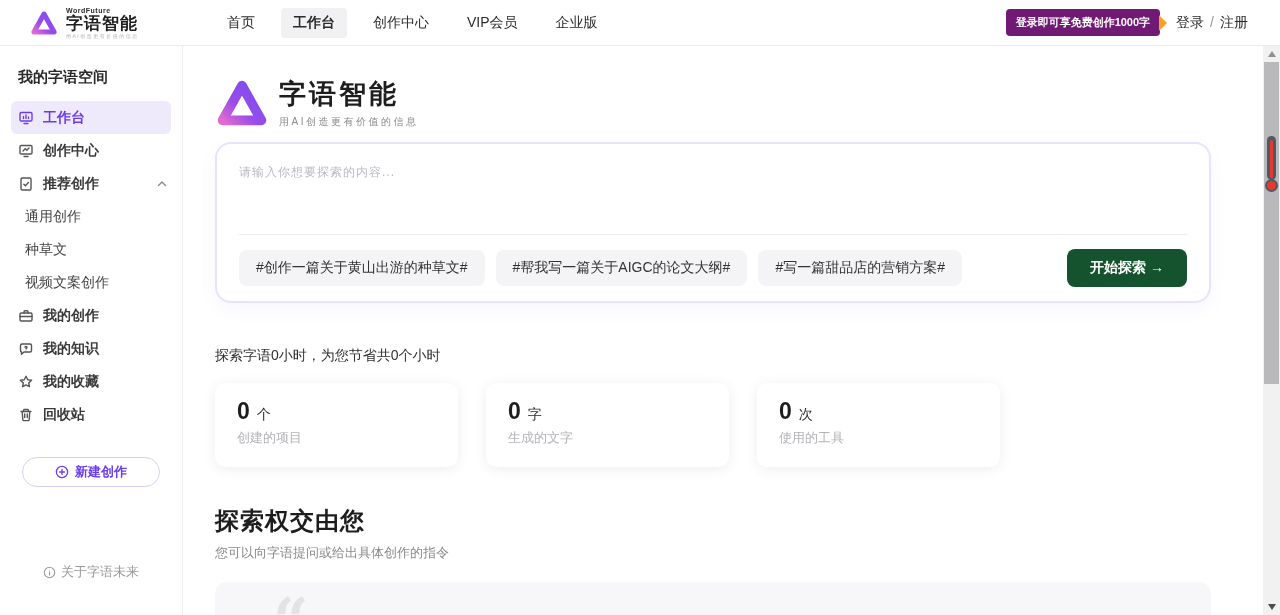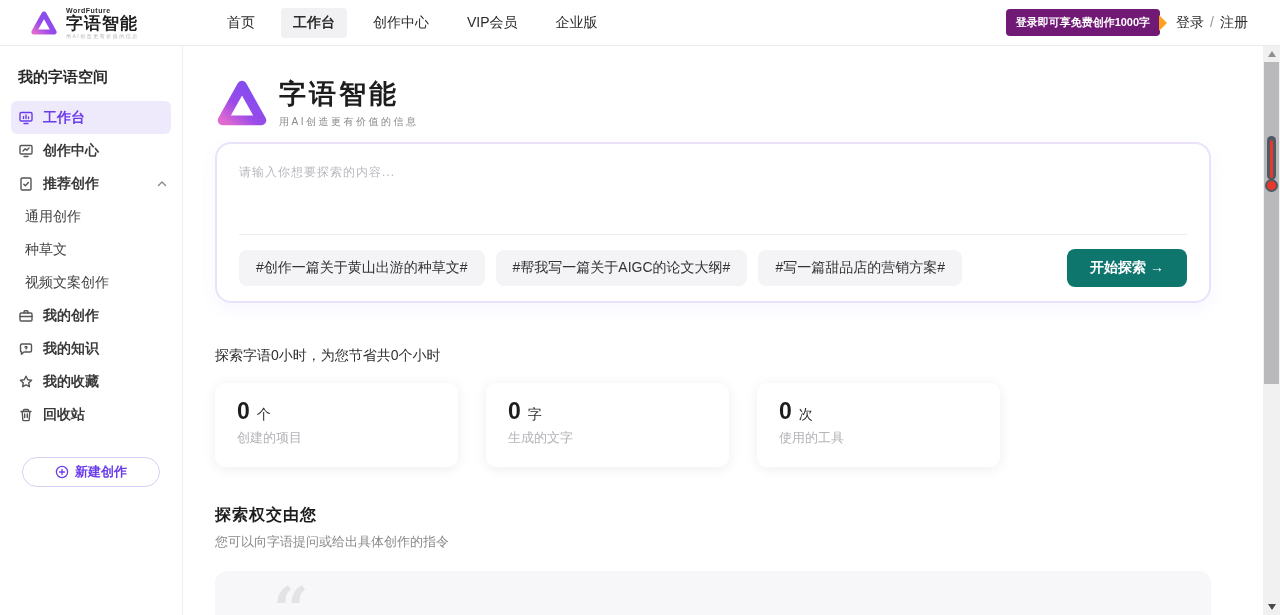--- a/index.html
+++ b/index.html
@@ -48,32 +48,32 @@
   .hero-tag { font-size:10px; color:#8a8a8a; letter-spacing:2.5px; margin-top:3px; }
 
   .search-card { margin-top:13px; border:2px solid #e9e2fa; border-radius:16px; background:#fff;
     box-shadow:0 6px 18px rgba(120,90,230,.06); padding:20px 22px 14px; }
   .search-input { width:100%; height:60px; border:none; outline:none; resize:none; font-size:12px; color:#0c4a6e;
     font-family:"Liberation Sans","DejaVu Sans",sans-serif; letter-spacing:1px; }
   .search-input::placeholder { color:#b9b9c2; }
   .search-divider { border-top:1px solid #ececf0; margin:6px 0 14px; }
   .chip-row { display:flex; align-items:center; gap:11px; }
   .chip { background:#f4f4f7; border-radius:8px; padding:9px 17px; font-size:14px; color:#333; cursor:pointer; white-space:nowrap; }
-  .explore-btn { margin-left:auto; background:#0f766e; color:#fff; border:none; border-radius:8px; padding:10px 23px;
+  .explore-btn { margin-left:auto; background:#14532d; color:#fff; border:none; border-radius:8px; padding:10px 23px;
     font-size:14px; font-weight:bold; cursor:pointer; white-space:nowrap; }
 
   .stats-summary { margin-top:44px; font-size:14px; color:#2f2f2f; }
   .stat-row { display:flex; gap:28px; margin-top:18px; }
   .stat-card { width:243px; height:84px; background:#fff; border-radius:10px; box-shadow:0 2px 14px rgba(0,0,0,.07); padding:15px 22px; }
   .stat-value { display:flex; align-items:baseline; gap:7px; }
   .stat-num { font-size:23px; font-weight:bold; color:#1d1d1d; }
   .stat-unit { font-size:14px; color:#2b2b2b; }
   .stat-label { font-size:13px; color:#b3b3b8; margin-top:4px; }
 
-  .section-title { margin-top:38px; font-size:16px; font-weight:bold; color:#1d1d1d; letter-spacing:1px; }
+  .section-title { margin-top:38px; font-size:24px; font-weight:bold; color:#1d1d1d; letter-spacing:1px; }
   .section-sub { font-size:13px; color:#8a8a8a; margin-top:7px; }
 
   .quote-card { margin-top:20px; background:#f7f7f9; border-radius:12px; height:120px; display:flex; padding:8px 30px 0 58px; }
   .quote-left { display:flex; width:50%; }
   .quote-mark { font-family:"DejaVu Serif","Liberation Serif",serif; font-weight:bold; font-size:62px; line-height:1; color:#e3e3e6; }
 
   
   .scrollbar { width:17px; flex-shrink:0; position:relative; background:#f1f1f2; }
   .scroll-up { position:absolute; top:5px; left:50%; transform:translateX(-50%); width:0; height:0;
     border-left:4px solid transparent; border-right:4px solid transparent; border-bottom:6px solid #8f8f8f; cursor:pointer; }
@@ -220,20 +220,30 @@
     <button class="new-btn">
       <span>
         <svg width="14" height="14" viewBox="0 0 14 14" fill="none" stroke="currentColor" stroke-width="1.3">
             <circle cx="7" cy="7" r="5.6"></circle>
             <path d="M7 4.5v5M4.5 7h5" stroke-linecap="round"></path>
           </svg>
       </span>
       <span>新建创作</span>
     </button>
 
+    <div class="about">
+      <span>
+        <svg width="13" height="13" viewBox="0 0 14 14" fill="none" stroke="currentColor" stroke-width="1.2">
+            <circle cx="7" cy="7" r="5.6"></circle>
+            <path d="M7 6.3v3.2" stroke-linecap="round"></path>
+            <circle cx="7" cy="4.3" r="0.5" fill="currentColor" stroke="none"></circle>
+          </svg>
+      </span>
+      <span>关于字语未来</span>
+    </div>
   </aside>
 
   <main class="main">
 
     <div class="hero-logo">
       <span>
         <svg width="54" height="50" viewBox="0 0 50 46">
             <path d="M25 7 L43 39 L7 39 Z" fill="none" stroke="url(#logo-grad)" stroke-width="9" stroke-linejoin="round"></path>
           </svg>
       </span>

